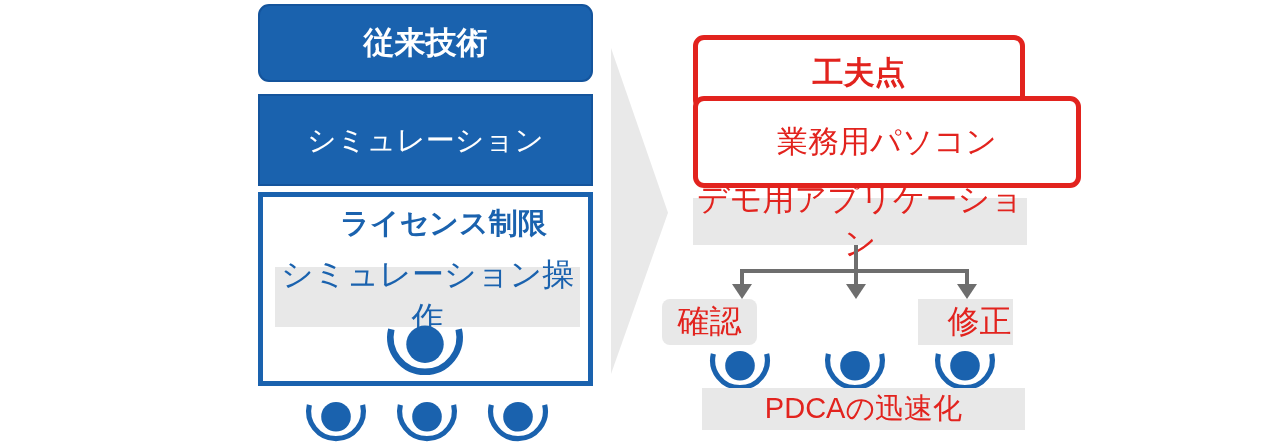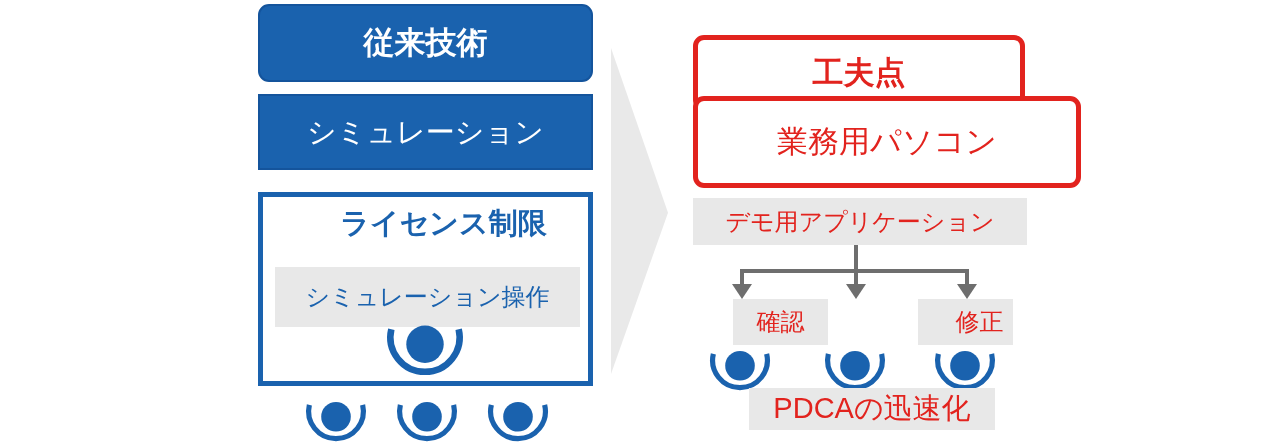--- a/index.html
+++ b/index.html
@@ -40,32 +40,32 @@
     width: 0; height: 0;
     border-left: 10px solid transparent;
     border-right: 10px solid transparent;
     border-top: 15px solid #6e6e6e;
   }
   .transition-arrow {
     background: #e9e9e9;
     clip-path: polygon(0 0, 100% 50.5%, 0 100%);
   }
   .fs-header { font-size: 31px; border-radius: 11px; }
-  .fs-body { font-size: 24px; text-align: center; }
+  .fs-body { font-size: 32px; text-align: center; }
   .fs-mid { font-size: 29px; }
   .lh-2line { line-height: 39px; }
 </style>
 </head>
 <body>
 
 <div class="stage">
 
   <div class="abs blue-fill center-flex fs-header bold" style="left:258px; top:4px; width:335px; height:78px;">従来技術</div>
 
-  <div class="abs blue-fill center-flex fs-mid lh-2line" style="left:258px; top:94px; width:335px; height:76px;">
+  <div class="abs blue-fill center-flex fs-mid lh-2line" style="left:258px; top:94px; width:335px; height:92px;">
     <div>
       <div>シミュレーション</div>
     </div>
   </div>
 
   <div class="abs blue-outline" style="left:258px; top:192px; width:335px; height:194px;"></div>
 
   <div class="abs center-flex blue-text fs-mid bold" style="left:281px; top:202px; width:325px; height:44px;">ライセンス制限</div>
 
   <div class="abs gray-fill center-flex blue-text fs-body" style="left:275px; top:267px; width:305px; height:60px;">シミュレーション操作</div>
@@ -97,31 +97,31 @@
   <div class="abs gray-fill center-flex red-text fs-body" style="left:693px; top:198px; width:334px; height:47px;">デモ用アプリケーション</div>
 
   <div class="abs connector" style="left:854px; top:245px; width:4px; height:40px;"></div>
   <div class="abs connector" style="left:740px; top:269px; width:229px; height:4px;"></div>
   <div class="abs connector" style="left:740px; top:269px; width:4px; height:16px;"></div>
   <div class="abs connector" style="left:965px; top:269px; width:4px; height:16px;"></div>
   <div class="abs arrowhead-down" style="left:732px; top:284px;"></div>
   <div class="abs arrowhead-down" style="left:846px; top:284px;"></div>
   <div class="abs arrowhead-down" style="left:957px; top:284px;"></div>
 
-  <div class="abs gray-fill center-flex red-text fs-body" style="left:733px; top:299px; width:95px; height:46px;">確認</div>
+  <div class="abs gray-fill center-flex red-text fs-body" style="left:662px; top:299px; width:95px; height:46px;border-radius:8px;">確認</div>
   <div class="abs gray-fill center-flex red-text fs-body" style="left:918px; top:299px; width:95px; height:46px;padding-left:28px;">修正</div>
 
   <svg class="abs" style="left:703px; top:345px;" width="74" height="46" viewBox="0 0 100 62">
     <path d="M 14 12 A 37 37 0 1 0 86 12" fill="none" stroke-width="7" stroke="#1a62ae"></path>
     <circle cx="50" cy="28" r="20" fill="#1a62ae"></circle>
   </svg>
   <svg class="abs" style="left:818px; top:345px;" width="74" height="46" viewBox="0 0 100 62">
     <path d="M 14 12 A 37 37 0 1 0 86 12" fill="none" stroke-width="7" stroke="#1a62ae"></path>
     <circle cx="50" cy="28" r="20" fill="#1a62ae"></circle>
   </svg>
   <svg class="abs" style="left:928px; top:345px;" width="74" height="46" viewBox="0 0 100 62">
     <path d="M 14 12 A 37 37 0 1 0 86 12" fill="none" stroke-width="7" stroke="#1a62ae"></path>
     <circle cx="50" cy="28" r="20" fill="#1a62ae"></circle>
   </svg>
 
-  <div class="abs gray-fill center-flex red-text fs-mid" style="left:702px; top:388px; width:246px; height:42px;margin-left:47px;">PDCAの迅速化</div>
+  <div class="abs gray-fill center-flex red-text fs-mid" style="left:702px; top:388px; width:323px; height:42px;">PDCAの迅速化</div>
 
 </div>
 
 </body></html>

